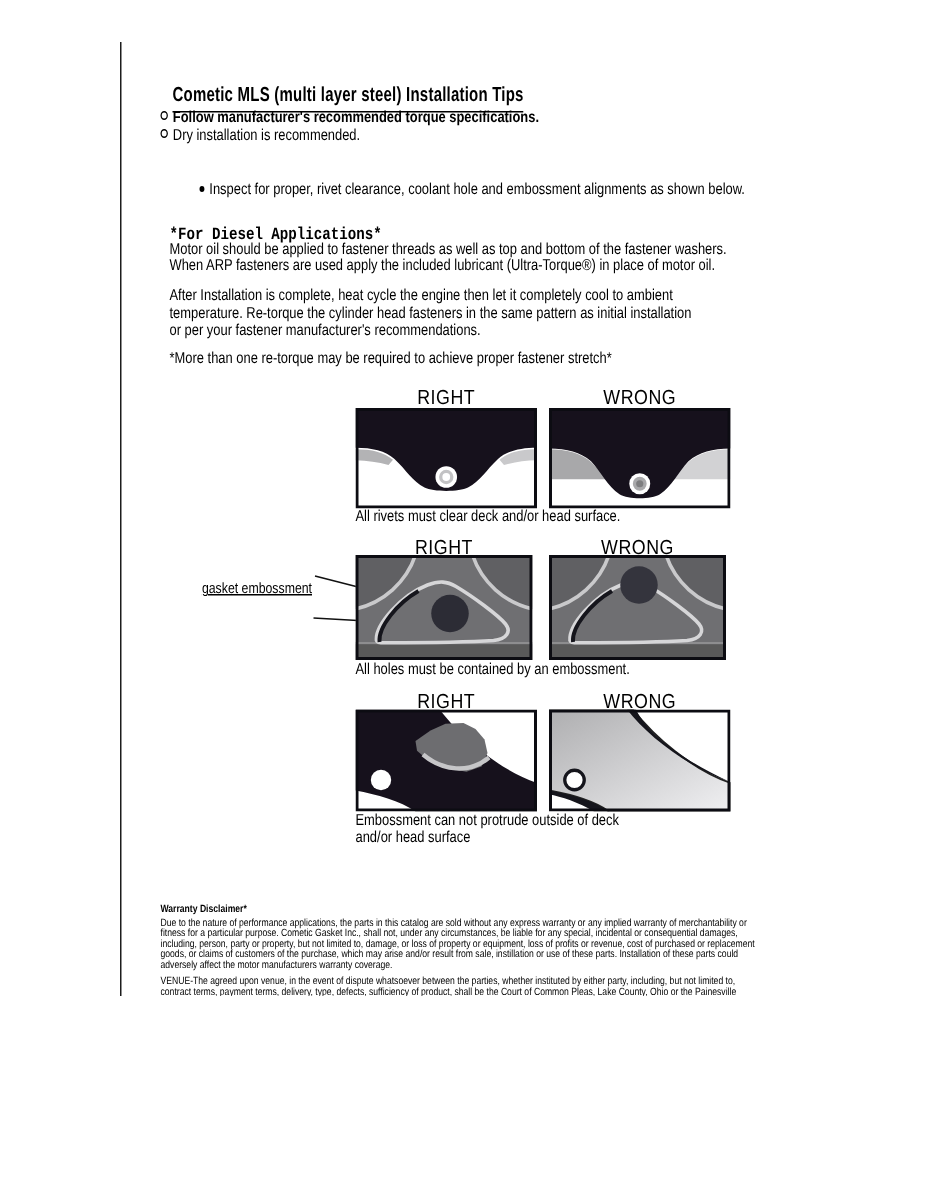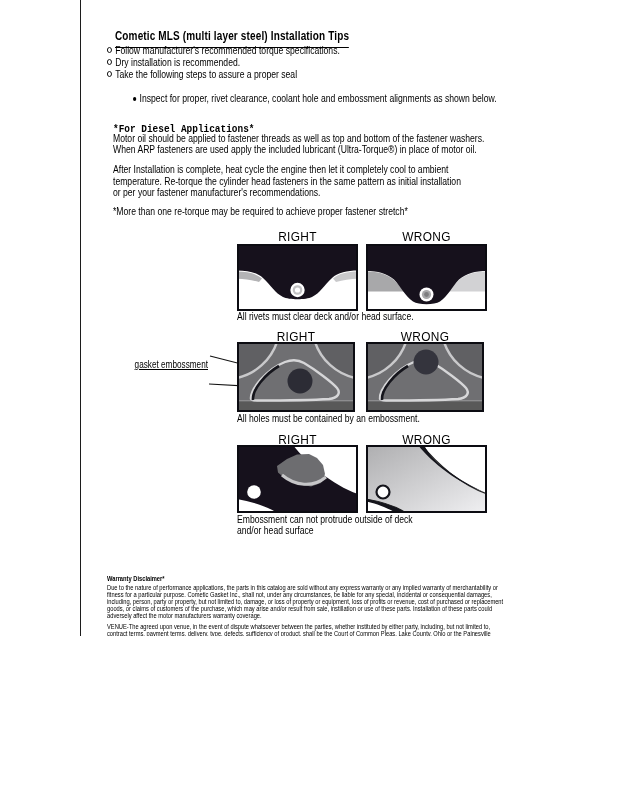--- a/index.html
+++ b/index.html
@@ -1,17 +1,17 @@
 <!DOCTYPE html>
 <html><head>
 <meta charset="utf-8">
 <style>
   html,body{margin:0;padding:0;background:#ffffff;}
   .page{position:relative;width:618px;height:636px;background:#ffffff;
-        font-family:"Liberation Sans",sans-serif;color:#000;overflow:hidden;}
+        font-family:"Liberation Sans",sans-serif;color:#000;overflow:hidden;margin-top:28px;}
   .abs{position:absolute;}
   
   .cx{transform:scaleX(0.82);transform-origin:0 0;}
   .cxr{transform:scaleX(0.82);transform-origin:100% 0;}
   .cxc{transform:scaleX(0.88);transform-origin:50% 0;}
   .title{font-size:13.5px;font-weight:bold;line-height:14px;letter-spacing:.2px;
          transform:scaleX(0.74);transform-origin:0 0;display:inline-block;
          border-bottom:1.6px solid #000;padding-bottom:4px;white-space:nowrap;}
   .t{font-size:10.5px;line-height:11.7px;white-space:pre-line;width:560px;}
   .brow{font-size:10.5px;line-height:12px;white-space:nowrap;}
@@ -33,28 +33,25 @@
 <body>
 
 <div class="page">
 
   <div class="abs vrule" style="left:80px;top:0;height:757px;"></div>
 
   <div class="abs" style="left:115px;top:26px;">
     <span class="title">Cometic MLS (multi layer steel) Installation Tips</span>
   </div>
 
-  <div class="abs" style="left:107px;top:44px;">
+  <div class="abs" style="left:107px;top:44px;font-weight:bold;">
     <div class="brow cx"><span class="circ"></span><span>Follow manufacturer's recommended torque specifications.</span></div>
   </div>
   <div class="abs" style="left:107px;top:56px;">
     <div class="brow cx"><span class="circ"></span><span>Dry installation is recommended.</span></div>
-  </div>
-  <div class="abs" style="left:107px;top:68px;">
-    <div class="brow cx"><span class="circ"></span><span>Take the following steps to assure a proper seal</span></div>
   </div>
   <div class="abs" style="left:133px;top:92px;">
     <div class="brow cx"><span class="dot"></span><span>Inspect for proper, rivet clearance, coolant hole and embossment alignments as shown below.</span></div>
   </div>
 
   <div class="abs" style="left:113px;top:122px;font-family:Liberation Mono, monospace;">
     <div class="h2 cx">*For Diesel Applications*</div>
   </div>
   <div class="abs" style="left:113px;top:133px;">
     <div class="t cx" style="line-height:11.2px;">Motor oil should be applied to fastener threads as well as top and bottom of the fastener washers.

